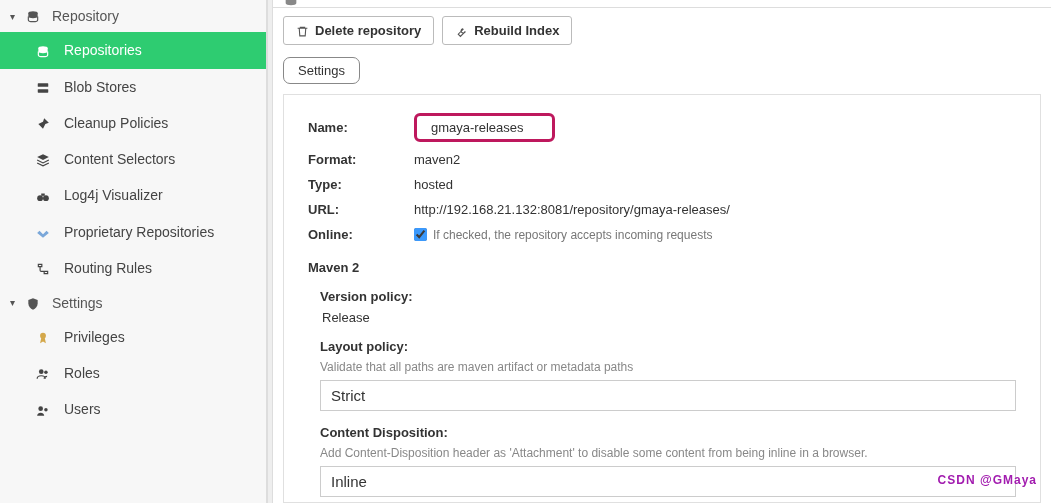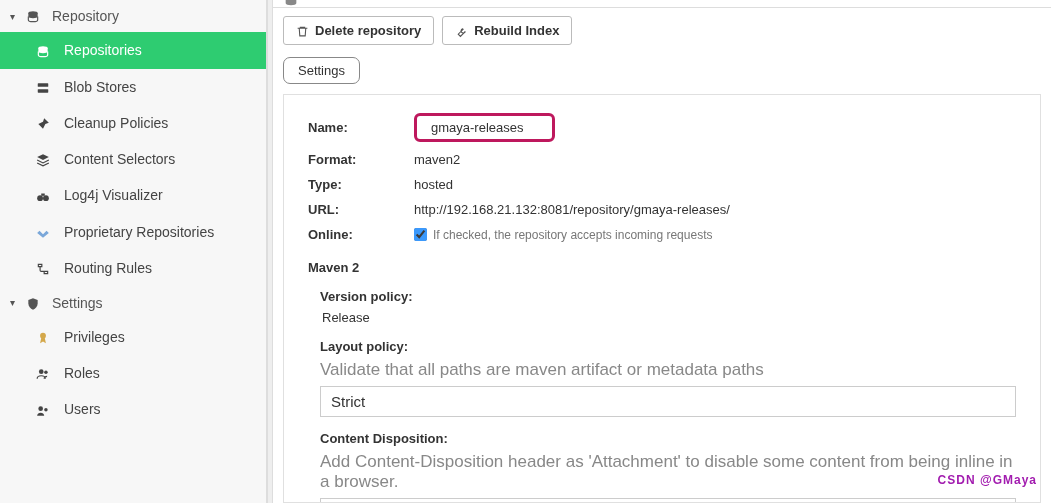--- a/index.html
+++ b/index.html
@@ -25,21 +25,21 @@
 .panel { margin: 0 10px; border: 1px solid #e0e0e0; border-top: 1px solid #e0e0e0; padding: 18px 24px; overflow-y: auto; flex: 1; }
 .kvrow { display: flex; align-items: center; margin-bottom: 10px; }
 .kvlabel { width: 106px; font-weight: bold; font-size: 13px; color: #333; }
 .kvval { font-size: 13px; color: #333; }
 .name-box { border: 3px solid #be185d; border-radius: 6px; padding: 4px 28px 4px 14px; display: inline-block; }
 .online-row .kvval { display: flex; align-items: center; gap: 6px; color: #777; font-size: 12px; }
 .online-row input[type=checkbox] { accent-color: #3b99fc; }
 .section-title { font-weight: bold; font-size: 13px; margin: 18px 0 14px; }
 .sub-label { font-weight: bold; font-size: 13px; margin-bottom: 6px; margin-left: 12px; }
 .sub-text { font-size: 13px; color: #333; margin: 0 0 14px 14px; }
-.hint { font-size: 17px; color: #888; margin: 0 0 6px 12px; }
+.hint { font-size: 12px; color: #888; margin: 0 0 6px 12px; }
 .select-box { margin-left: 12px; border: 1px solid #ccc; padding: 6px 10px; font-size: 15px; color: #333; width: calc(100% - 12px); background: #fff; }
 .watermark { position: absolute; right: 14px; bottom: 16px; color: #a21caf; font-size: 12px; letter-spacing: 1px; pointer-events: none; font-weight: bold; }
 svg { display: inline-block; vertical-align: middle; }
 </style>
 </head>
 <body>
 
 <div class="layout">
   <div class="sidebar">
 

